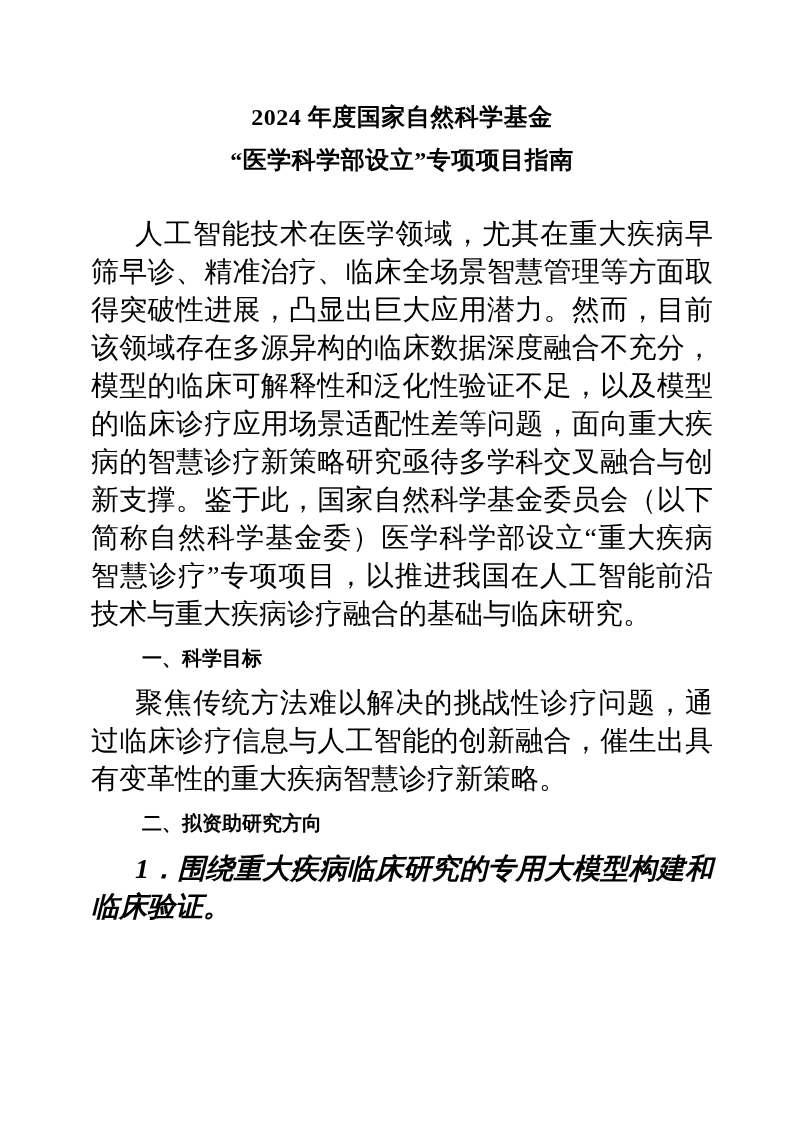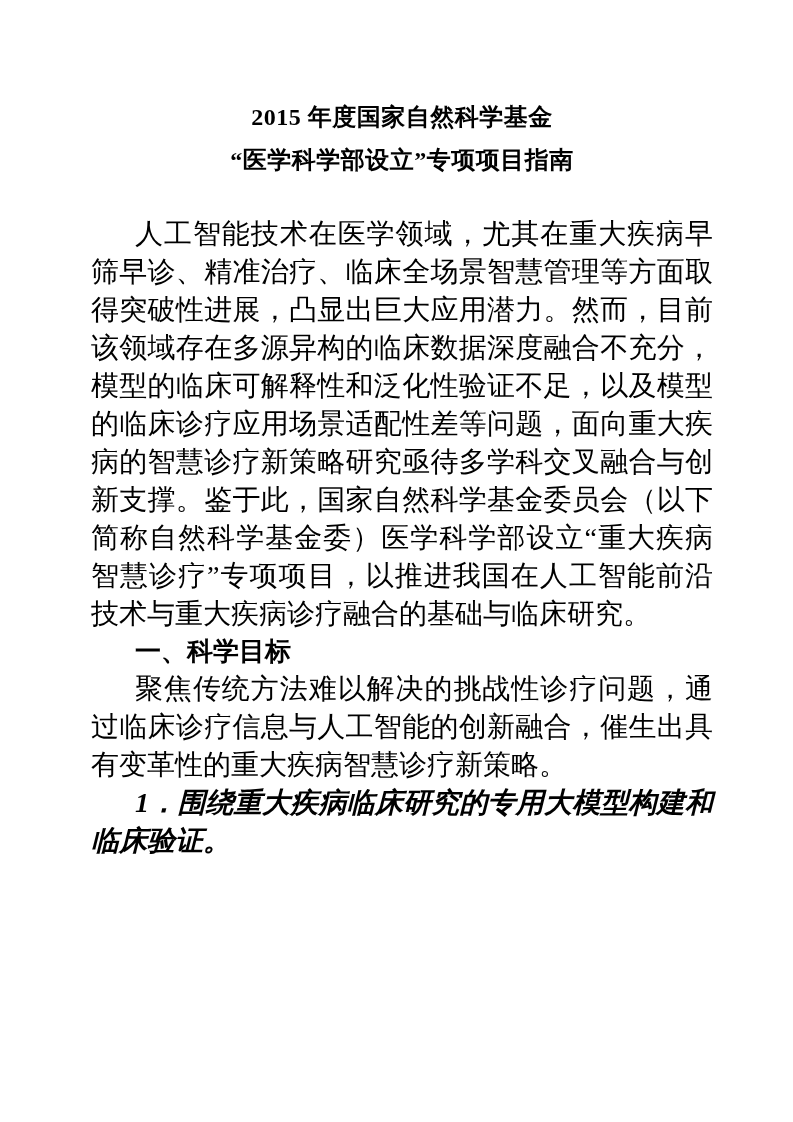--- a/index.html
+++ b/index.html
@@ -30,47 +30,48 @@
   .para {
     margin: 0;
     font-size: 28px;
     line-height: 38px;
     text-align: justify;
     text-justify: inter-ideograph;
     text-indent: 44px;
     line-break: strict;
   }
   .heading {
-    margin: 0;
-    font-size: 26px;
+    margin: 7px;
+    font-size: 20px;
     line-height: 37.3px;
     font-weight: bold;
     font-family: "Liberation Sans", "DejaVu Sans", sans-serif;
     text-indent: 44px;
   }
   .bold-item {
     font-weight: bold;
     font-style: italic;
   }
   .tight {
     letter-spacing: -0.6px;
   }
 </style>
 </head>
 <body>
 
 <div class="page">
   <h1 class="doc-title">
-    <span class="title-line">2015 年度国家自然科学基金</span>
+    <span class="title-line">2024 年度国家自然科学基金</span>
     <span class="title-line">“医学科学部设立”专项项目指南</span>
   </h1>
 
   <p class="para">人工智能技术在医学领域，尤其在重大疾病早筛早诊、精准治疗、临床全场景智慧管理等方面取得突破性进展，凸显出巨大应用潜力。然而，目前该领域存在多源异构的临床数据深度融合不充分，模型的临床可解释性和泛化性验证不足，以及模型的临床诊疗应用场景适配性差等问题，面向重大疾病的智慧诊疗新策略研究亟待多学科交叉融合与创新支撑。鉴于此，国家自然科学基金委员会（以下简称自然科学基金委）医学科学部设立“重大疾病智慧诊疗”专项项目，以推进我国在人工智能前沿技术与重大疾病诊疗融合的基础与临床研究。</p>
 
   <h2 class="heading">一、科学目标</h2>
 
   <p class="para">聚焦传统方法难以解决的挑战性诊疗问题，通过临床诊疗信息与人工智能的创新融合，催生出具有变革性的重大疾病智慧诊疗新策略。</p>
 
+  <h2 class="heading">二、拟资助研究方向</h2>
 
 
   <p class="para bold-item">1．围绕重大疾病临床研究的专用大模型构建和临床验证。</p>
 
 </div>
 
 </body></html>

